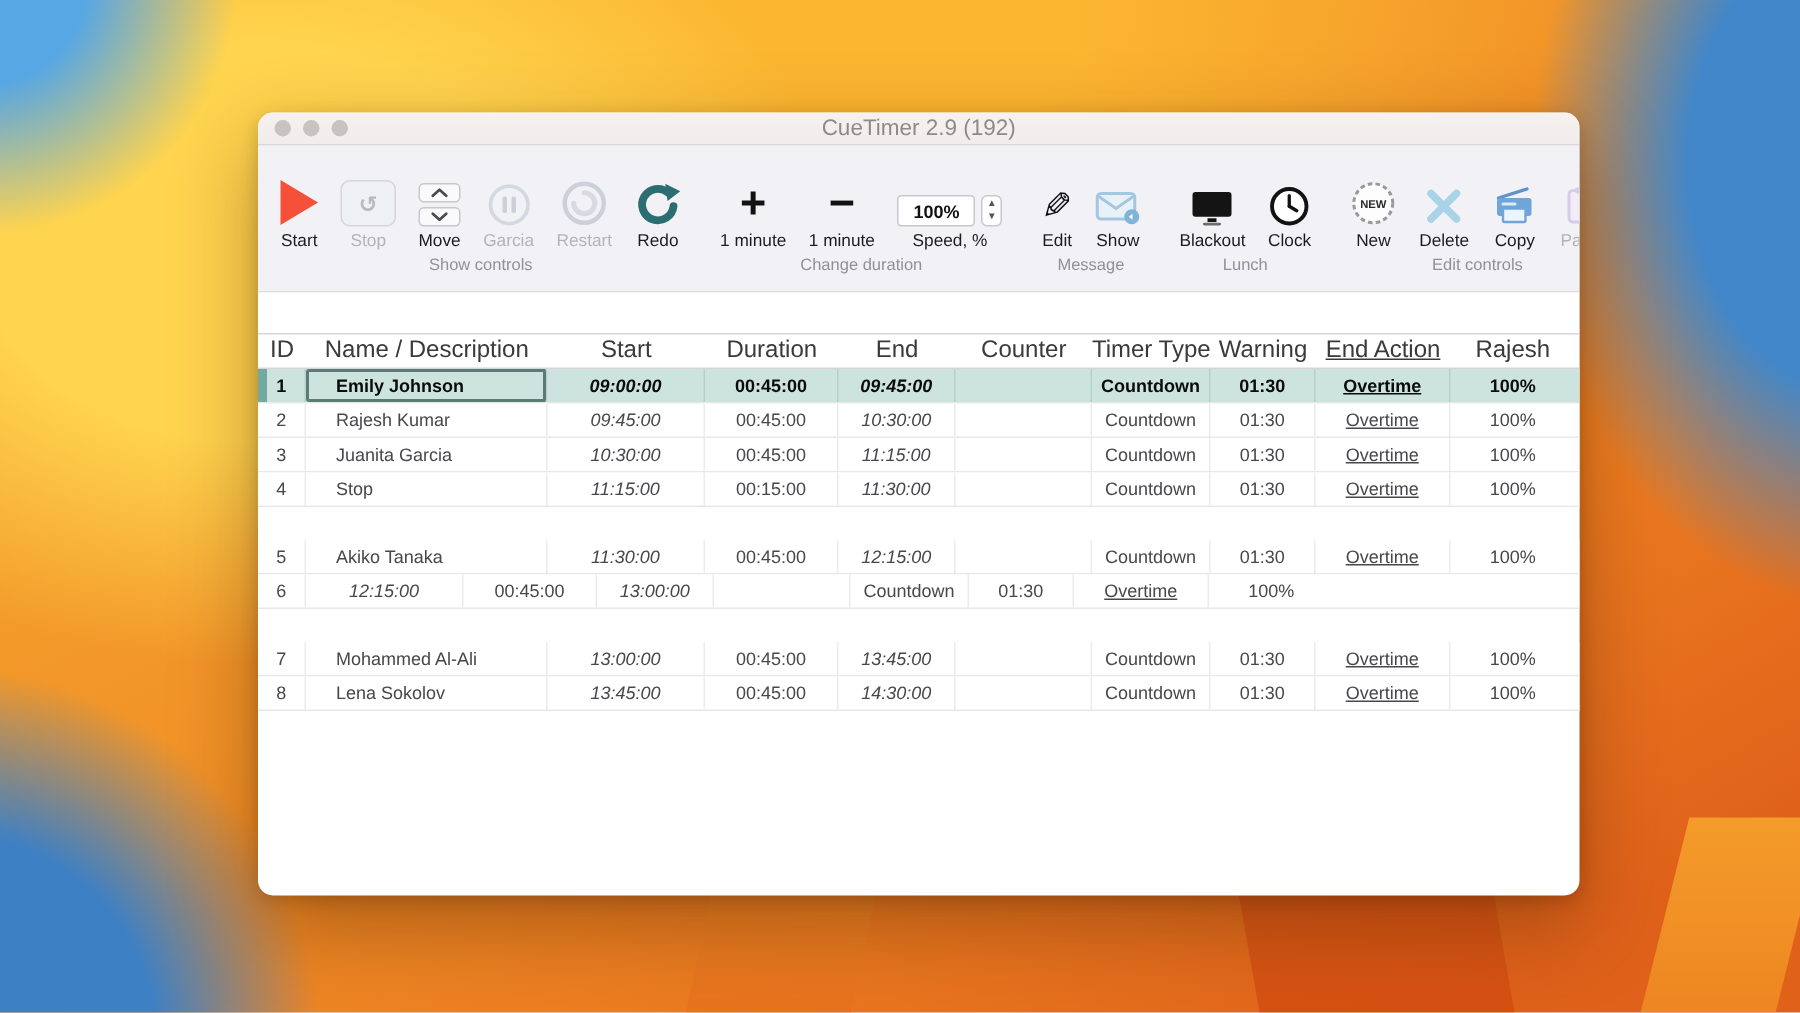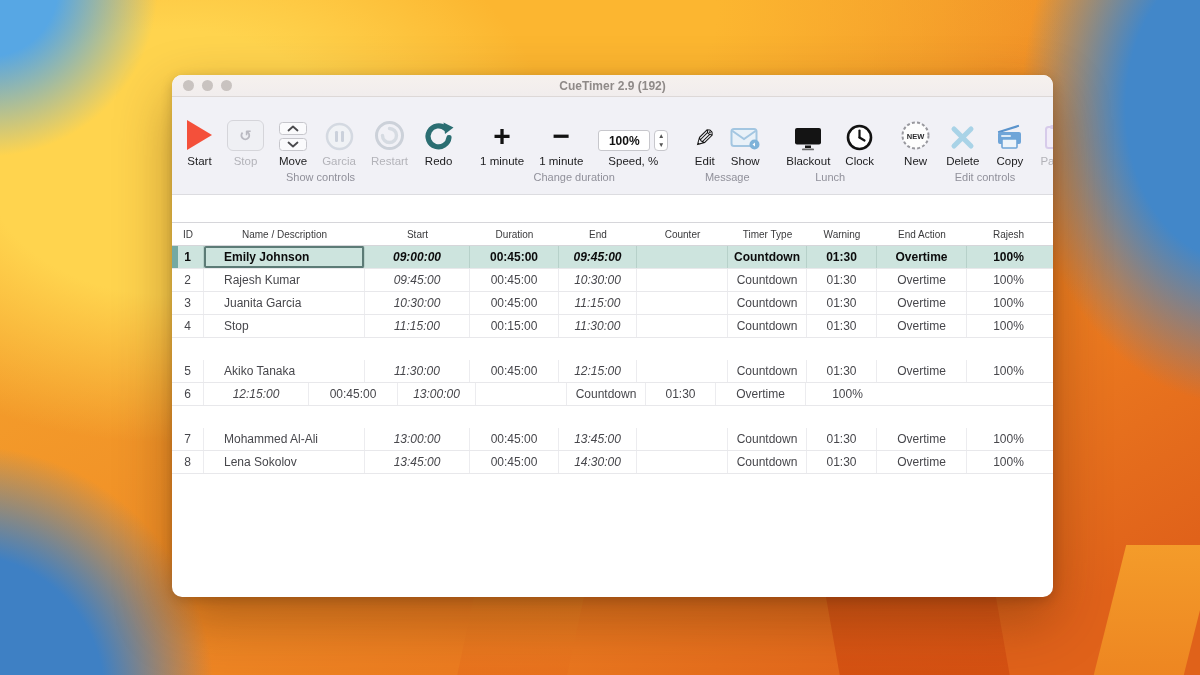--- a/index.html
+++ b/index.html
@@ -28,21 +28,21 @@
   }
   .titlebar {
     height:22px; background:linear-gradient(#f6f1ee,#f1eded);
     border-bottom:1px solid #ddd8d7;
     display:flex; align-items:center; position:relative;
   }
   .traffic { display:flex; gap:8px; margin-left:11px; }
   .traffic .dot { width:11px; height:11px; border-radius:50%; background:#c9c3c0; }
   .win-title {
     position:absolute; left:0; right:0; text-align:center;
-    font-size:12px; font-weight:700; color:#8f8a88;
+    font-size:15px; font-weight:400; color:#8f8a88;
   }
 
   
   .toolbar {
     height:98px; background:#f1f1f6; border-bottom:1px solid #dcdce0;
     display:flex; align-items:stretch; padding:0 2px;
   }
   .tgroup { display:flex; flex-direction:column; align-items:center; padding:8px 13px 3px; }
   .tg-buttons { display:flex; align-items:flex-end; gap:15px; height:62px; }
   .tg-label { font-size:11px; color:#90909a; margin-top:4px; height:14px; white-space:nowrap; }
@@ -59,32 +59,32 @@
   .glyph-plus { font-size:30px; font-weight:600; color:#121212; line-height:30px; }
   .speed-row { display:flex; align-items:center; gap:4px; }
   .speed-field { width:52px; height:21px; border:1px solid #c7c7cc; border-radius:3px; background:#fff; font-size:12px; font-weight:600; color:#111; display:flex; align-items:center; justify-content:center; }
   .stepper { width:14px; height:21px; border:1px solid #c7c7cc; border-radius:4px; background:#fff; display:flex; flex-direction:column; align-items:center; justify-content:center; color:#555; }
   .stepper span { font-size:6.5px; line-height:1.25; }
   .pencil { font-size:25px; color:#111; line-height:26px; transform:scaleX(-1); }
 
   
   .table-area { background:#fff; }
   .spacer { height:27px; }
-  .thead { display:flex; height:24px; border-top:1px solid #d6d6da; border-bottom:1px solid #d6d6da; align-items:flex-end; font-size:10px; color:#3a3a3c; font-weight:500; }
+  .thead { display:flex; height:24px; border-top:1px solid #d6d6da; border-bottom:1px solid #d6d6da; align-items:flex-end; font-size:16px; color:#3a3a3c; font-weight:500; }
   .trow { display:flex; height:23px; border-bottom:1px solid #e8e8eb; align-items:center; font-size:12px; color:#47474c; position:relative; background:#fff; }
   .trow.selected { background:#cde4de; color:#0b0b0c; font-weight:700; }
   .row-gap { height:22px; }
   .cell, .hcell { height:100%; display:flex; align-items:center; justify-content:center; overflow:hidden; white-space:nowrap; }
   .cell { border-right:1px solid #ececef; }
   .trow.selected .cell { border-right-color:rgba(120,150,145,.25); }
   .cell:last-of-type { border-right:none; }
   .c-id { width:32px; } .c-name { width:161px; justify-content:flex-start; padding-left:20px; }
   .c-start { width:105px; } .c-duration { width:89px; } .c-end { width:78px; }
   .c-counter { width:91px; } .c-timer_type { width:79px; } .c-warning { width:70px; }
-  .c-end_action { width:90px; } .c-speed { width:83px; }
+  .c-end_action { width:90px;text-decoration:underline; } .c-speed { width:83px; }
   .cell.c-start, .cell.c-end { font-style:italic; }
   .focus-cell { box-shadow: inset 0 0 0 2px #5c7b76; border-radius:2px; }
   .sel-bar { position:absolute; left:0; top:0; bottom:0; width:6px; background:#74a9a2; }
 </style>
 </head>
 <body>
 
 <div class="stripe s1"></div>
 <div class="stripe s2"></div>
 <div class="stripe s3"></div>

